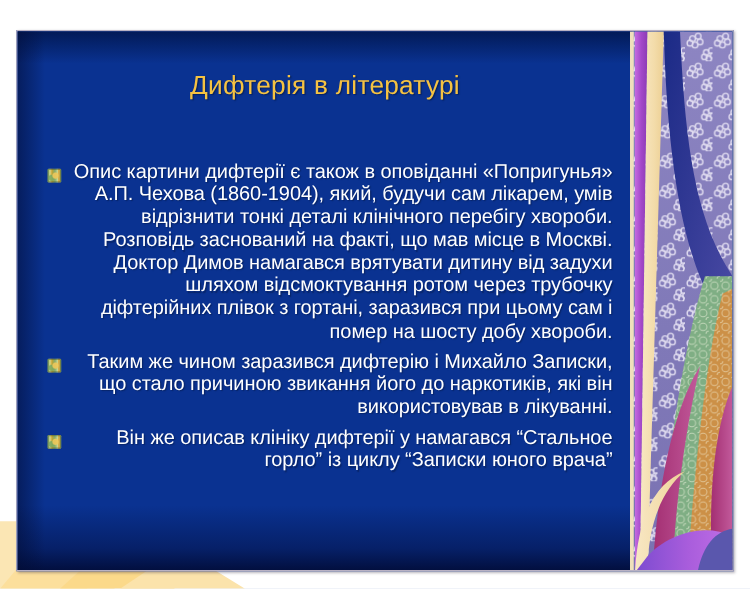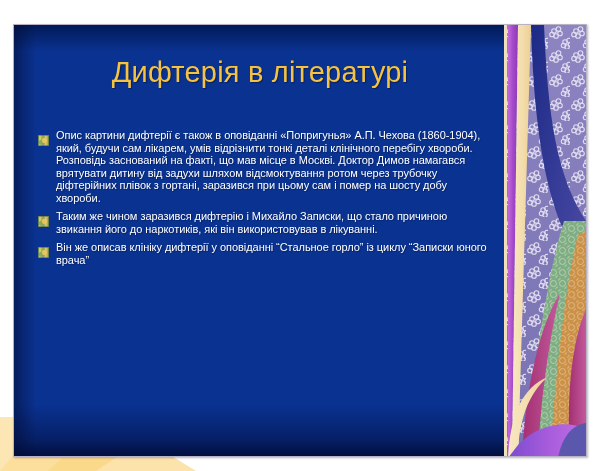--- a/index.html
+++ b/index.html
@@ -59,21 +59,21 @@
   }
 
   
   #title {
     position: absolute;
     left: 0;
     top: 32px;
     width: 492px;
     text-align: center;
     color: #f5c242;
-    font-size: 29px;
+    font-size: 21px;
     line-height: 1.1;
     letter-spacing: 0.2px;
     text-shadow: 1px 1px 1px rgba(0,0,0,0.35);
   }
 
   
   #body {
     position: absolute;
     left: 24px;
     top: 104px;
@@ -104,24 +104,25 @@
     content: "";
     position: absolute;
     left: 1px; top: 1px;
     width: 9px; height: 9px;
     background:
       radial-gradient(circle at 60% 50%, rgba(240,200,90,0.9) 0 2px, rgba(240,200,90,0) 3px),
       radial-gradient(circle at 25% 70%, rgba(120,170,100,0.85) 0 2px, rgba(120,170,100,0) 3px);
   }
   .bullet-text {
     color: #ffffff;
-    font-size: 11px;
+    font-size: 16px;
     line-height: 1.14;
     text-shadow: 1px 1px 1px rgba(0,0,0,0.30);
     letter-spacing: -0.05px;
+    text-align: right;
   }
 
   
   #decor {
     position: absolute;
     right: 0;
     top: 0;
     width: 82px;
     height: 100%;
     overflow: hidden;
@@ -154,21 +155,21 @@
       <span class="bullet-text">Опис картини дифтерії є також в оповіданні «Попригунья» А.П. Чехова (1860-1904), який, будучи сам лікарем, умів відрізнити тонкі деталі клінічного перебігу хвороби. Розповідь заснований на факті, що мав місце в Москві. Доктор Димов намагався врятувати дитину від задухи шляхом відсмоктування ротом через трубочку діфтерійних плівок з гортані, заразився при цьому сам і помер на шосту добу хвороби.</span>
     </div>
 
     <div class="bullet-row">
       <span class="bullet-marker"></span>
       <span class="bullet-text">Таким же чином заразився дифтерію і Михайло Записки, що стало причиною звикання його до наркотиків, які він використовував в лікуванні.</span>
     </div>
 
     <div class="bullet-row">
       <span class="bullet-marker"></span>
-      <span class="bullet-text">Він же описав клініку дифтерії у оповіданні “Стальное горло” із циклу “Записки юного врача”</span>
+      <span class="bullet-text">Він же описав клініку дифтерії у намагався “Стальное горло” із циклу “Записки юного врача”</span>
     </div>
 
   </div>
 
   <div id="decor">
     <svg width="82" height="433" viewBox="0 0 82 433" xmlns="http://www.w3.org/2000/svg">
       <defs>
         <linearGradient id="gLav" x1="0" y1="0" x2="0" y2="1">
           <stop offset="0%" stop-color="#8d85c2"></stop>
           <stop offset="55%" stop-color="#8079b8"></stop>

